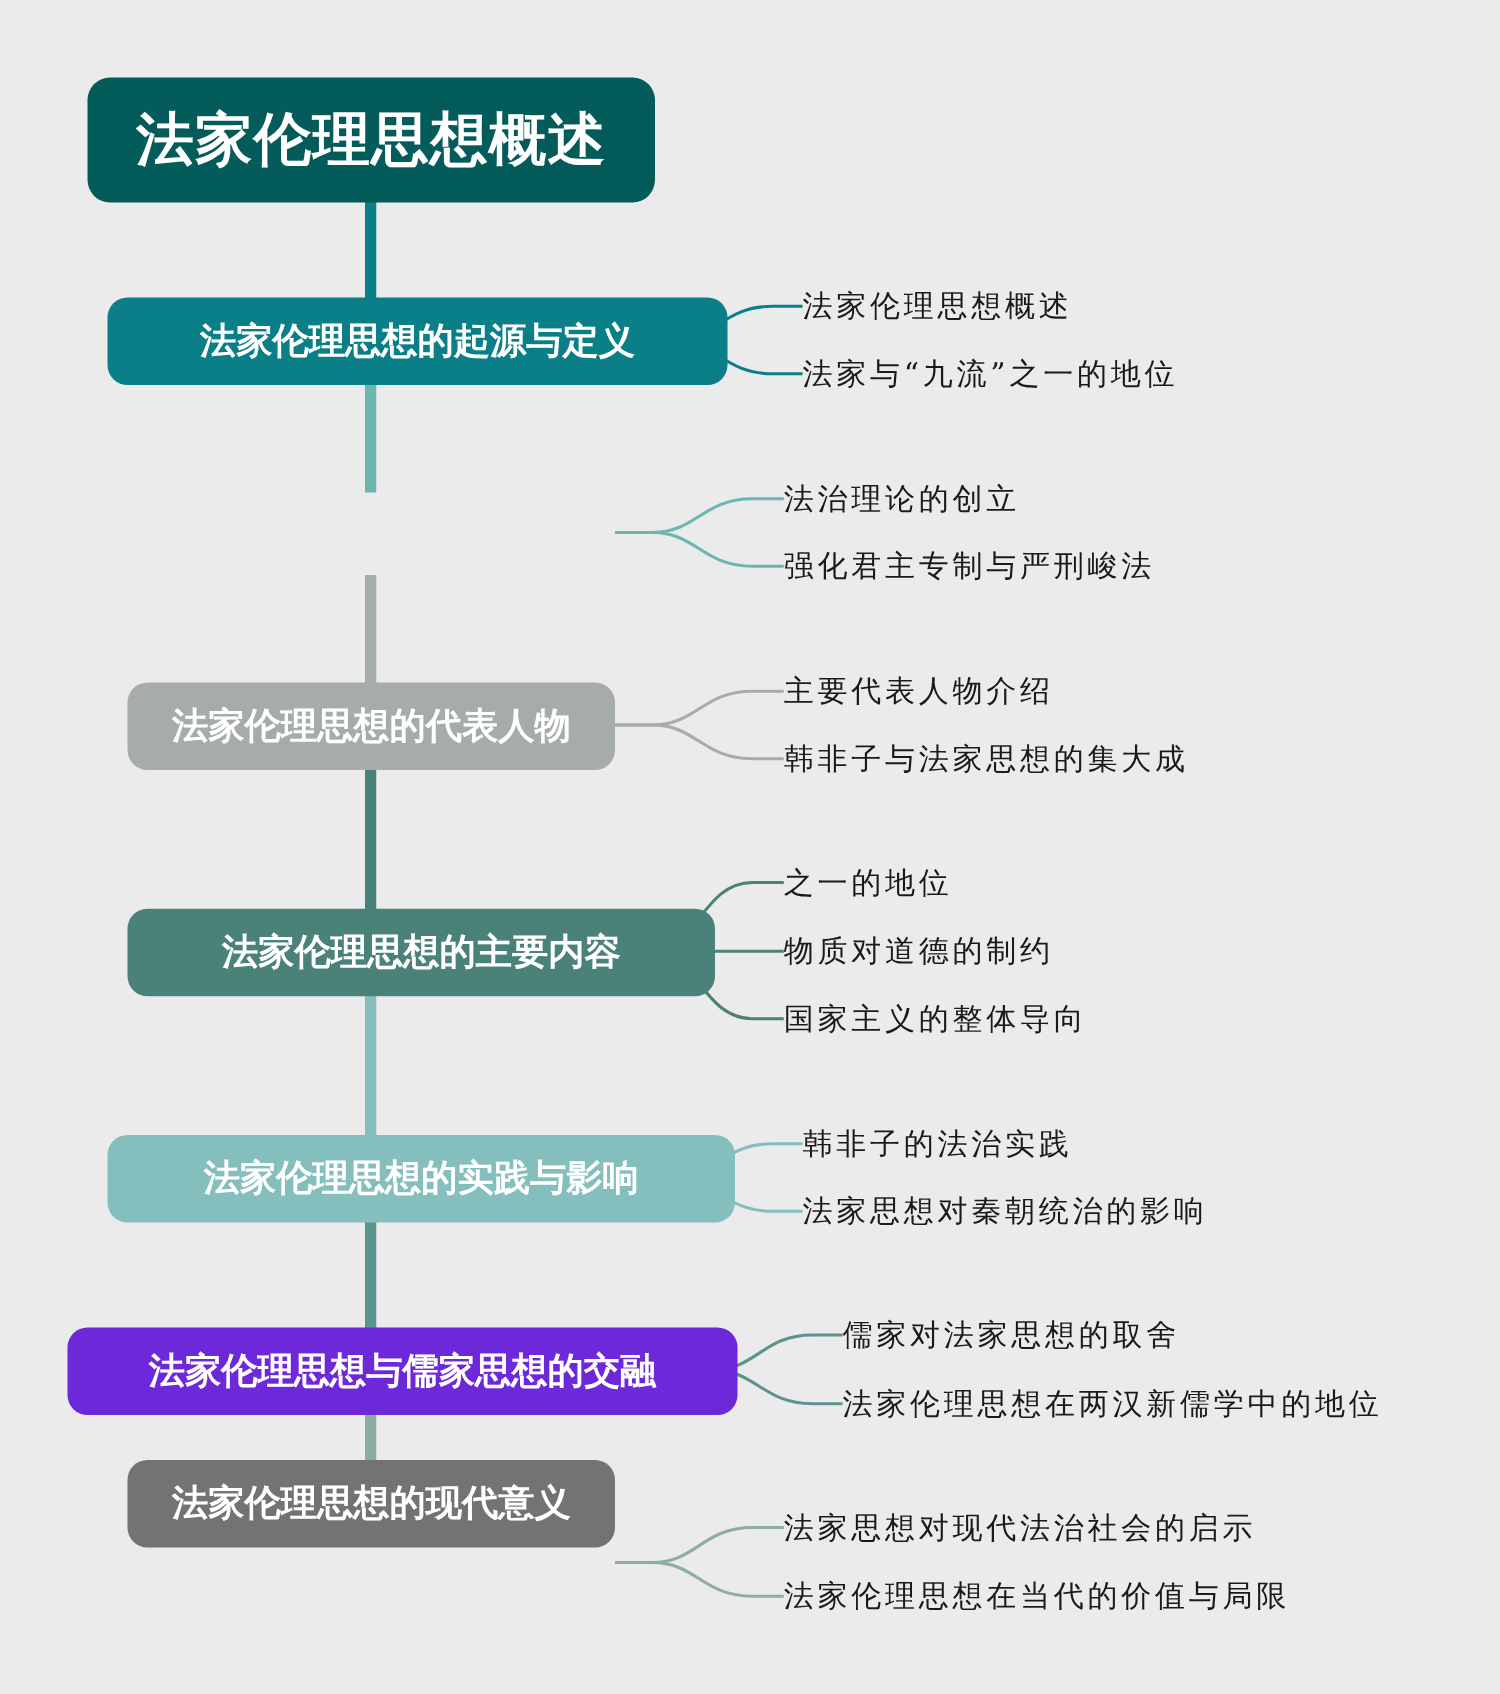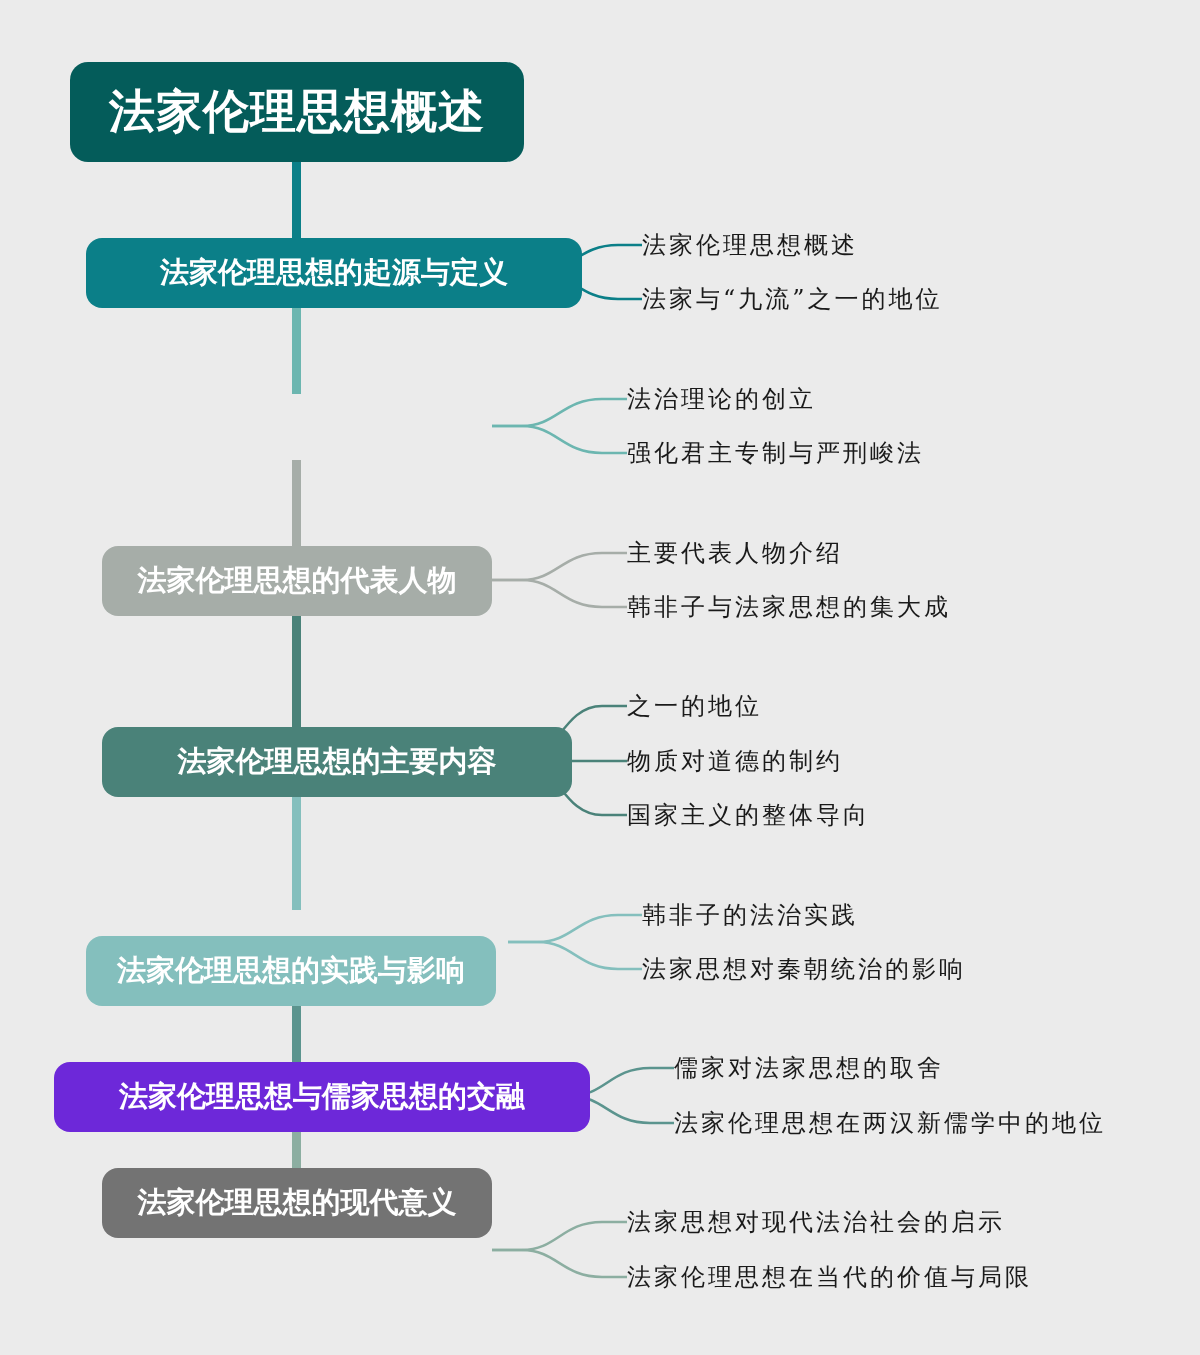--- a/index.html
+++ b/index.html
@@ -70,21 +70,21 @@
   <div class="trunk" style="top:614px;height:115px;background:#4a8279;"></div>
   <div class="trunk" style="top:795px;height:115px;background:#84bfbd;"></div>
   <div class="trunk" style="top:976px;height:88px;background:#5b948e;"></div>
   <div class="trunk" style="top:1130px;height:88px;background:#8caea1;"></div>
 
   <div class="node root" style="background:#045c5a;">法家伦理思想概述</div>
 
   <div class="node branch" style="left:86px;top:238px;width:496px;background:#0b7f88;">法家伦理思想的起源与定义</div>
   <div class="node branch" style="left:102px;top:546px;width:390px;background:#a6ada8;">法家伦理思想的代表人物</div>
   <div class="node branch" style="left:102px;top:727px;width:470px;background:#4a8279;">法家伦理思想的主要内容</div>
-  <div class="node branch" style="left:86px;top:908px;width:410px;background:#84bfbd;margin-top:28px;">法家伦理思想的实践与影响</div>
+  <div class="node branch" style="left:86px;top:908px;width:502px;background:#84bfbd;">法家伦理思想的实践与影响</div>
   <div class="node branch" style="left:54px;top:1062px;width:536px;background:#6d28d9;">法家伦理思想与儒家思想的交融</div>
   <div class="node branch" style="left:102px;top:1168px;width:390px;background:#737373;text-align:center;">法家伦理思想的现代意义</div>
 
   <div class="leaf" style="left:642px;top:230px;">法家伦理思想概述</div>
   <div class="leaf" style="left:642px;top:284px;">法家与“九流”之一的地位</div>
 
   <div class="leaf" style="left:627px;top:384px;">法治理论的创立</div>
   <div class="leaf" style="left:627px;top:438px;">强化君主专制与严刑峻法</div>
 
   <div class="leaf" style="left:627px;top:538px;">主要代表人物介绍</div>

